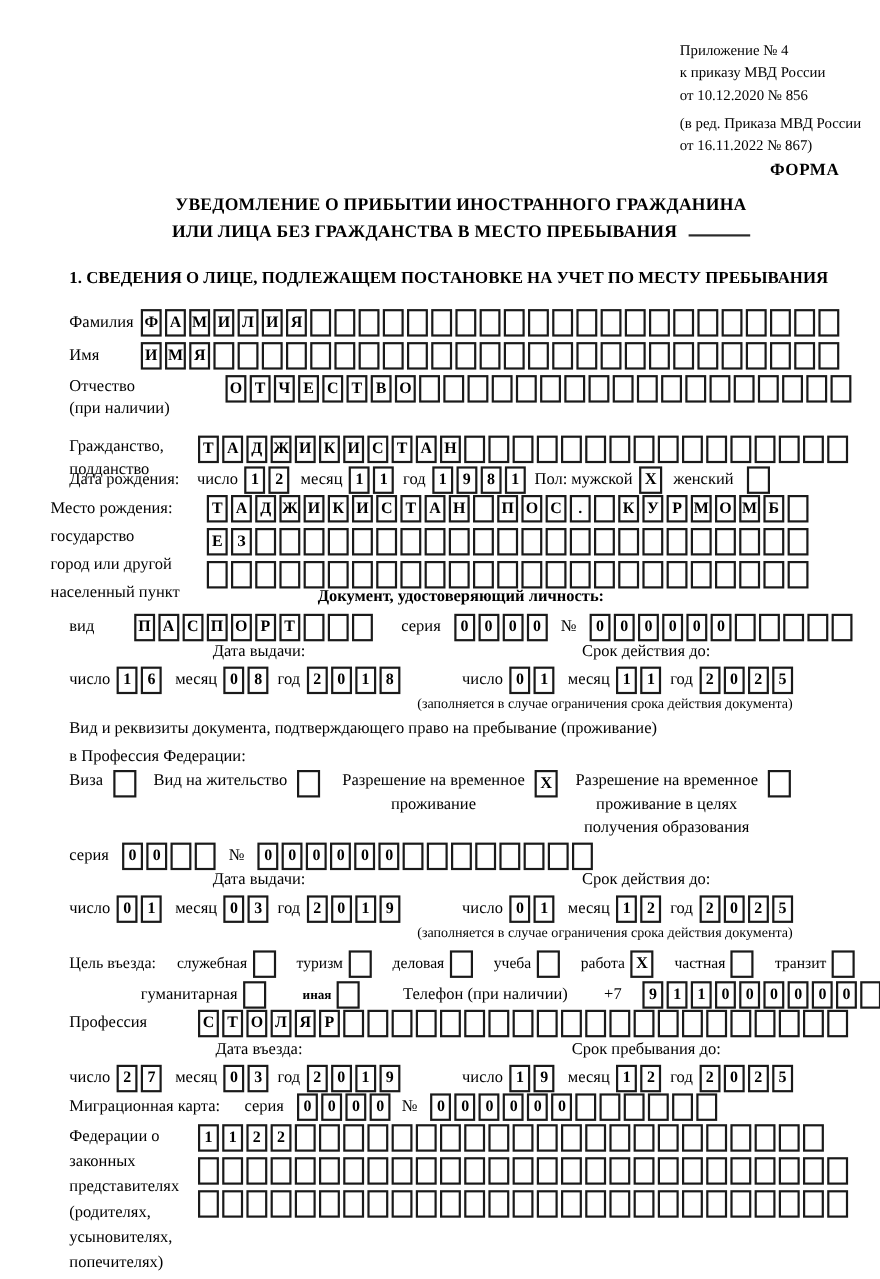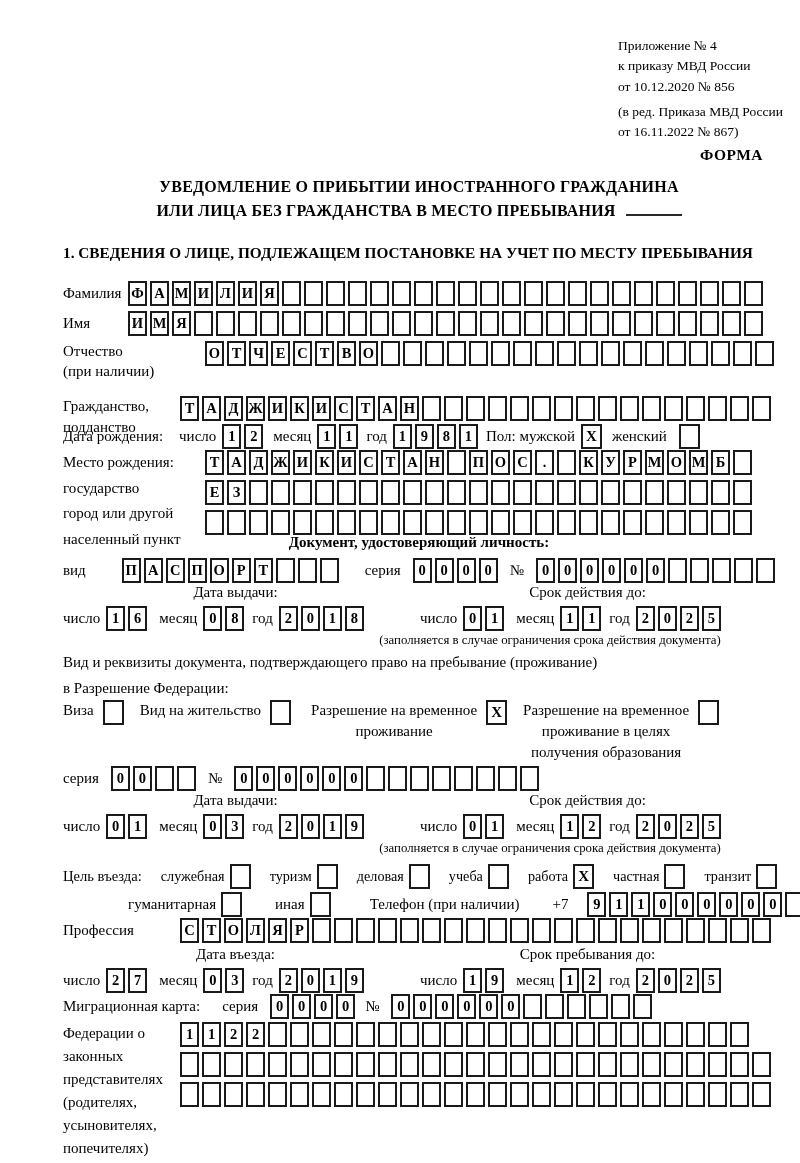--- a/index.html
+++ b/index.html
@@ -226,21 +226,21 @@
         <span class="cell">9</span>
         <span class="cell">8</span>
         <span class="cell">1</span>
       </span>
     <span class="lbl ml8">Пол: мужской</span>
     <span class="checkbox">X</span>
     <span class="lbl ml10">женский</span>
     <span class="checkbox ml6"></span>
   </div>
 
-  <div class="abs frow" style="left:63px; top:450px;">
+  <div class="abs frow" style="left:46px; top:450px;">
     <div class="flabel2" style="width:142px; line-height:25.5px;">
       <div>Место рождения:</div>
       <div>государство</div>
       <div>город или другой</div>
       <div>населенный пункт</div>
     </div>
     <div class="stack">
       <div class="cells">
           <span class="cell">Т</span>
           <span class="cell">А</span>
@@ -401,21 +401,21 @@
     <span class="cells">
         <span class="cell">2</span>
         <span class="cell">0</span>
         <span class="cell">2</span>
         <span class="cell">5</span>
       </span>
   </div>
   <div class="abs fine center" style="left:340px; top:633px; width:420px;">(заполняется в случае ограничения срока действия документа)</div>
 
   <div class="abs lbl" style="left:63px; top:654px;">Вид и реквизиты документа, подтверждающего право на пребывание (проживание)</div>
-  <div class="abs lbl" style="left:63px; top:680px;">в Разрешение Федерации:</div>
+  <div class="abs lbl" style="left:63px; top:680px;">в Профессия Федерации:</div>
 
   <div class="abs" style="left:63px; top:700px; display:flex; align-items:flex-start;">
     <div class="opt">
       <span class="txt">Виза</span>
       <span class="checkbox"></span>
     </div>
     <div class="opt ml16">
       <span class="txt">Вид на жительство</span>
       <span class="checkbox"></span>
     </div>
@@ -536,21 +536,21 @@
       <span>транзит</span>
       <span class="checkbox"></span>
     </span>
   </div>
 
   <div class="abs purp" style="left:128px; top:892px;">
     <span class="pair" style="font-size:15px;">
       <span>гуманитарная</span>
       <span class="checkbox"></span>
     </span>
-    <span class="pair ml14" style="font-size:15px;">
+    <span class="pair ml14" style="font-size:12px;font-weight:bold;">
       <span>иная</span>
       <span class="checkbox"></span>
     </span>
     <span class="lbl ml20">Телефон (при наличии)</span>
     <span class="lbl ml14">+7</span>
     <span class="cells">
         <span class="cell">9</span>
         <span class="cell">1</span>
         <span class="cell">1</span>
         <span class="cell">0</span>

